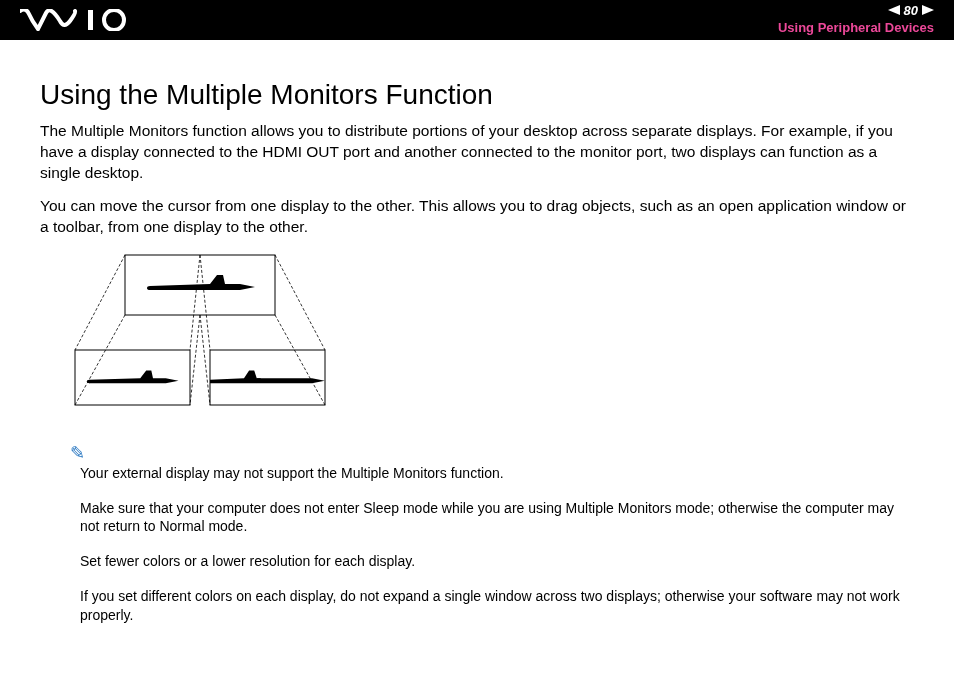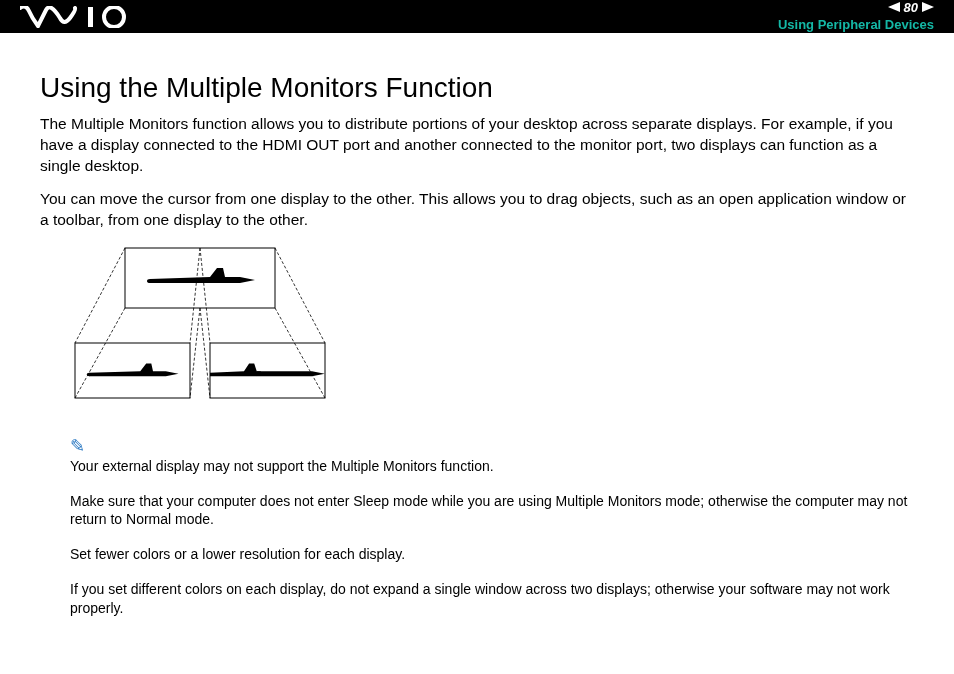--- a/index.html
+++ b/index.html
@@ -1,29 +1,29 @@
 <!DOCTYPE html>
 <html><head>
 <meta charset="utf-8">
 <style>
   html, body { margin:0; padding:0; font-family: Arial, Helvetica, sans-serif; background:#fff; color:#000; width:954px; }
-  .header { background:#000; color:#fff; height:33px; display:flex; align-items:center; justify-content:space-between; padding:0 20px 0 20px; }
+  .header { background:#000; color:#fff; height:40px; display:flex; align-items:center; justify-content:space-between; padding:0 20px 0 20px; }
   .logo { display:flex; align-items:center; }
   .nav { text-align:right; font-size:13px; line-height:1.3; }
   .nav-top { display:flex; align-items:center; justify-content:flex-end; font-style:italic; font-weight:bold; gap:4px;}
   .arrow-left, .arrow-right { display:inline-block; }
   .content { padding:30px 40px 20px 40px; }
   h1 { font-weight:400; font-size:28px; margin:9px 0 10px 0; }
   p.body { font-size:15.5px; line-height:1.35; margin:0 0 12px 0; }
   .bold { font-weight:normal; }
   .diagram { margin:10px 0 18px 30px; }
   .note-icon { color:#2a78c2; font-size:18px; margin-left:30px; }
-  .notes { margin-left:30px; font-size:14px; line-height:1.35; }
+  .notes { margin-left:40px; font-size:14px; line-height:1.35; }
   .notes p { margin:0 0 16px 0; }
-  .section-link { font-weight:bold; color:#14b8a6; }
+  .section-link { font-weight:bold; color:#ec4899; }
 </style>
 </head>
 <body>
 
 <div class="header">
   <div class="logo">
     <svg width="110" height="22" viewBox="0 0 110 22" aria-hidden="true">
       <path d="M0 2 Q6 -2 9 5 T18 20 Q22 12 26 4 T40 12 Q44 20 50 12 T55 2" stroke="#fff" stroke-width="4" fill="none" stroke-linecap="round"></path>
       <rect x="68" y="1" width="5" height="20" fill="#fff"></rect>
       <circle cx="94" cy="11" r="10" stroke="#fff" stroke-width="4" fill="none"></circle>

